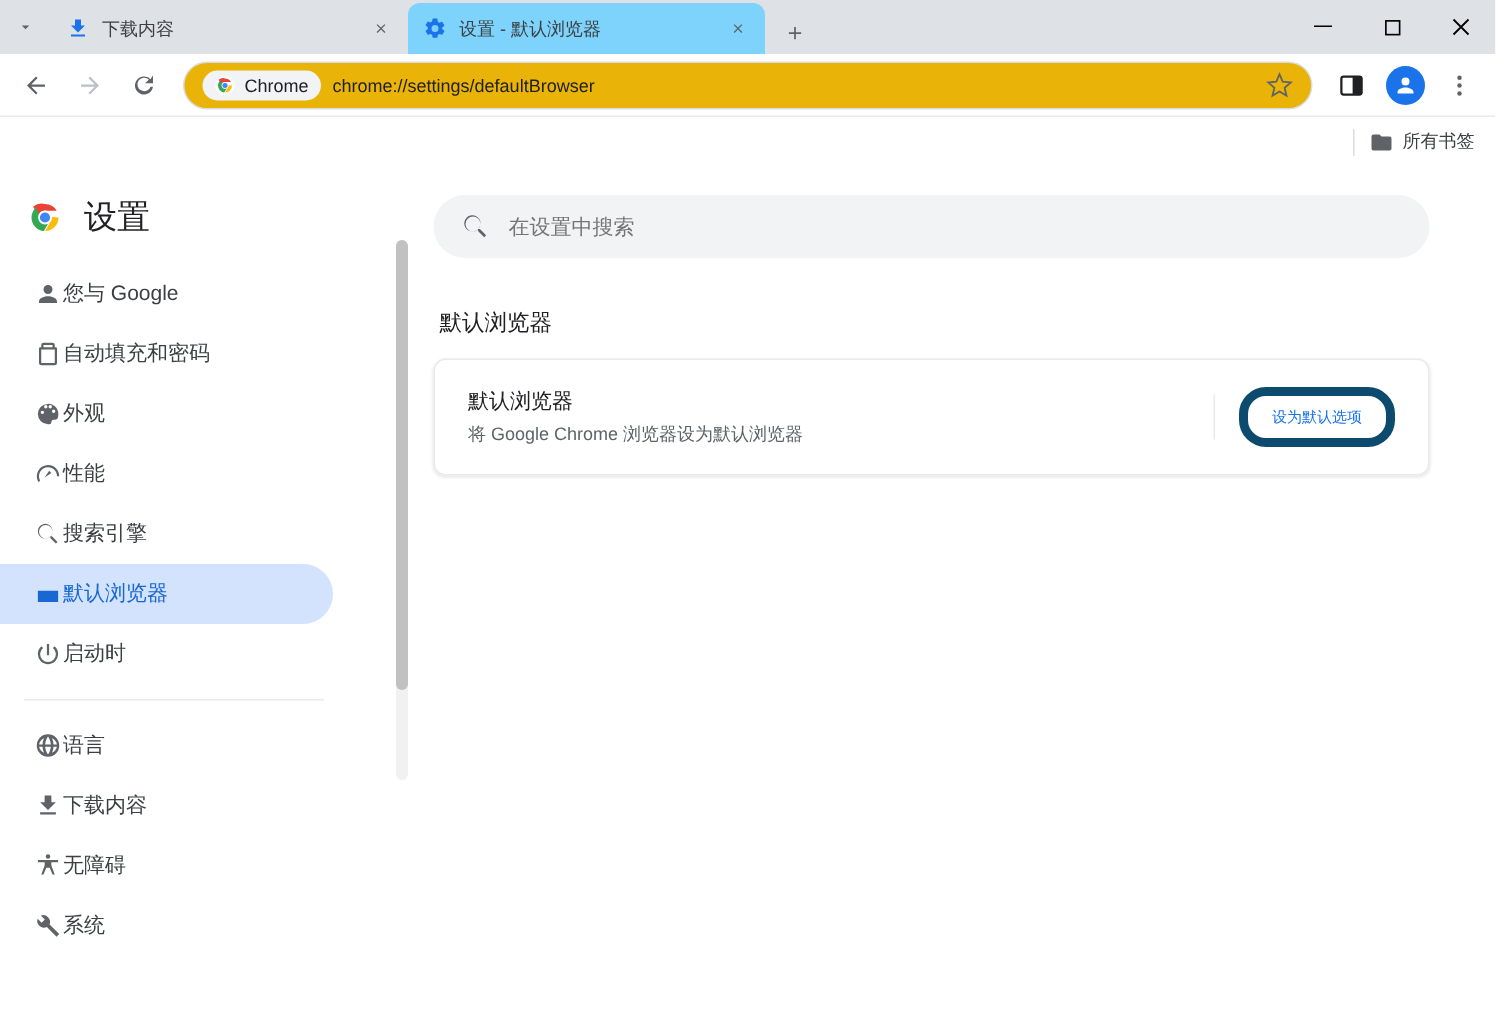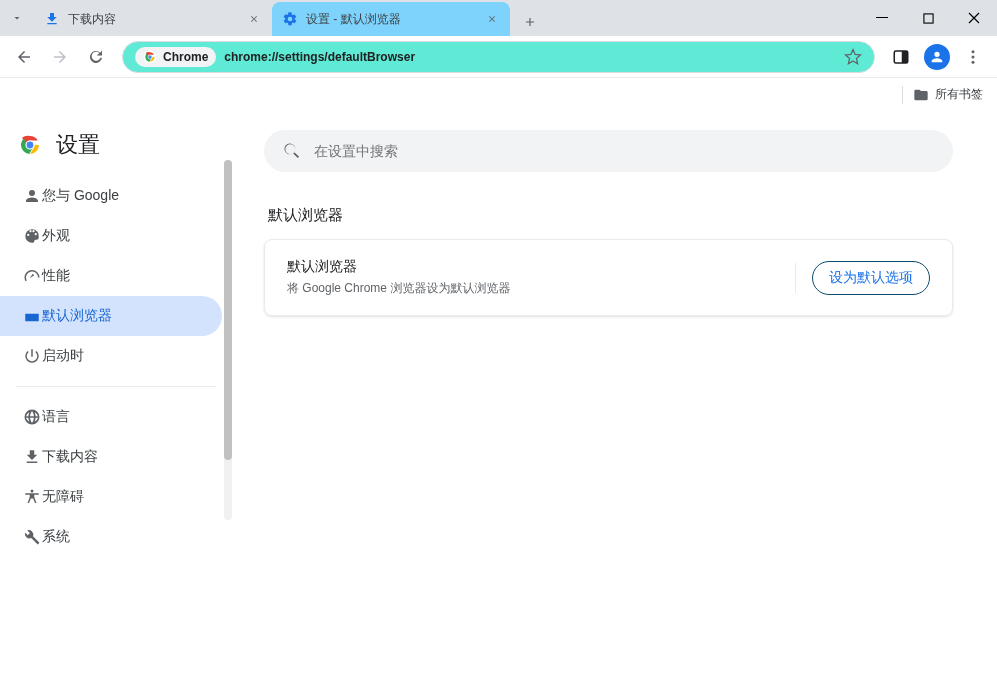--- a/index.html
+++ b/index.html
@@ -14,55 +14,55 @@
   .tab .title { flex:1; white-space:nowrap; overflow:hidden; text-overflow:ellipsis; font-size:12px; color:#3c4043;}
   .tab .close { width:16px; height:16px; display:flex; align-items:center; justify-content:center; color:#5f6368; cursor:pointer;}
   .newtab { width:28px; height:28px; display:flex; align-items:center; justify-content:center; margin-left:6px; cursor:pointer; color:#5f6368;}
   .window-controls { margin-left:auto; display:flex; height:36px; }
   .window-controls .wc { width:46px; display:flex; align-items:center; justify-content:center; cursor:pointer; color:#000;}
   
   
   .toolbar { height: 42px; background:#fff; display:flex; align-items:center; padding: 0 8px; gap:4px; border-bottom:1px solid #e8eaed;}
   .tb-btn { width:32px; height:32px; border-radius:50%; display:flex; align-items:center; justify-content:center; color:#5f6368; cursor:pointer;}
   .tb-btn.disabled { color:#bdc1c6; cursor:default;}
-  .omnibox { flex:1; height:32px; background:#5eead4; border:1px solid #dadce0; border-radius:16px; display:flex; align-items:center; padding:0 12px; gap:8px; margin:0 6px;font-weight:bold;}
+  .omnibox { flex:1; height:32px; background:#eab308; border:1px solid #dadce0; border-radius:16px; display:flex; align-items:center; padding:0 12px; gap:8px; margin:0 6px;}
   .omnibox .chip { display:flex; align-items:center; gap:6px; background:#f1f3f4; padding:3px 8px; border-radius:12px; font-size:12px; color:#202124;}
   .omnibox .url { font-size:12px; color:#202124; }
   .omnibox .star { margin-left:auto; color:#5f6368; cursor:pointer;}
   .avatar-dot { width:26px; height:26px; border-radius:50%; background:#1a73e8; display:flex; align-items:center; justify-content:center;}
 
   
   .bookmarks { height:34px; display:flex; align-items:center; justify-content:flex-end; padding:0 14px; gap:10px; border-bottom:1px solid #fff;}
   .bookmarks .sep { width:1px; height:18px; background:#dadce0; }
   .bookmarks .all { display:flex; align-items:center; gap:6px; font-size:12px; color:#3c4043; cursor:pointer;justify-content:flex-end;}
 
   
   .content { display:flex; height: calc(675px - 36px - 42px - 34px); }
-  .sidebar-wrap { width:232px; position:relative;text-align:center; }
+  .sidebar-wrap { width:272px; position:relative;text-align:center; }
   .sidebar { width:232px; height:100%; overflow:hidden; }
   .sidebar-header { display:flex; align-items:center; gap:14px; padding:18px 18px 12px 18px;}
   .sidebar-header .title { font-size:22px; color:#202124;}
   .side-list { padding-top:4px;}
   .side-item { height:40px; display:flex; align-items:center; gap:0; padding-left:22px; border-radius:0 20px 20px 0; cursor:pointer; font-size:14px; color:#3c4043; margin-right:10px;}
   .side-item .icon { width:20px; display:flex; justify-content:center; color:#5f6368;}
   .side-item.selected { background:#d3e3fd; color:#1967d2;}
   .side-item.selected .icon { color:#1967d2;}
   .side-divider { height:1px; background:#e8eaed; margin:10px 16px 10px 16px;}
   .scrollbar { position:absolute; right:0; top:48px; width:8px; height:360px; background:#f1f1f1; border-radius:4px;}
   .scrollbar .thumb { position:absolute; top:0; width:8px; height:300px; background:#c1c1c1; border-radius:4px; cursor:pointer;}
 
-  .main { flex:1; padding:18px 44px 0 32px;}
+  .main { flex:1; padding:18px 44px 0 17px;}
   .search-settings { height:42px; background:#f1f3f4; border-radius:40px; display:flex; align-items:center; padding:0 18px; gap:12px; color:#5f6368;}
   .search-settings input { border:none; background:transparent; outline:none; font-size:14px; flex:1; color:#202124;}
   .section-title { margin:34px 0 14px 4px; font-size:15px; color:#202124;}
   .card { border:1px solid #e8eaed; border-radius:8px; box-shadow:0 1px 2px rgba(60,64,67,.08), 0 1px 3px rgba(60,64,67,.08); padding:18px 22px; display:flex; align-items:center; justify-content:space-between;}
   .card .ctext .t1 { font-size:14px; color:#202124; margin-bottom:4px;}
   .card .ctext .t2 { font-size:12px; color:#5f6368;}
   .card .vline { width:1px; height:30px; background:#e8eaed; margin:0 16px;}
-  .pill-btn { border:1px solid #0c4a6e; color:#1a73e8; background:#fff; padding:7px 16px; border-radius:18px; font-size:14px; cursor:pointer;}
+  .pill-btn { border:6px solid #0c4a6e; color:#1a73e8; background:#fff; padding:7px 16px; border-radius:18px; font-size:10px; cursor:pointer;}
 
   svg { display:block; }
 </style>
 </head>
 <body>
 
 <div class="tabstrip">
   <div class="caret">
     <svg width="12" height="12" viewBox="0 0 24 24">
         <path fill="#5f6368" d="M7 10l5 5 5-5z"></path>
@@ -202,32 +202,48 @@
             <span class="icon">
               <svg width="18" height="18" viewBox="0 0 24 24">
                 <path fill="currentColor" d="M12 12a4 4 0 1 0-4-4 4 4 0 0 0 4 4zm0 2c-3 0-8 1.5-8 4.5V20h16v-1.5c0-3-5-4.5-8-4.5z"></path>
               </svg>
             </span>
             <span>您与 Google</span>
           </div>
         <div class="side-item">
             <span class="icon">
               <svg width="18" height="18" viewBox="0 0 24 24">
+                <path fill="currentColor" d="M16 2H8a2 2 0 0 0-2 2v2H5a1 1 0 0 0-1 1v13a2 2 0 0 0 2 2h12a2 2 0 0 0 2-2V7a1 1 0 0 0-1-1h-1V4a2 2 0 0 0-2-2zm-8 2h8v2H8zm10 16H6V8h12z"></path>
+              </svg>
+            </span>
+            <span>自动填充和密码</span>
+          </div>
+        <div class="side-item">
+            <span class="icon">
+              <svg width="18" height="18" viewBox="0 0 24 24">
                 <path fill="currentColor" d="M12 3a9 9 0 0 0 0 18h1a2 2 0 0 0 2-2 2 2 0 0 1 2-2h1a3 3 0 0 0 3-3 9 9 0 0 0-9-11zm-5 9a1.5 1.5 0 1 1 1.5-1.5A1.5 1.5 0 0 1 7 12zm3-5a1.5 1.5 0 1 1 1.5-1.5A1.5 1.5 0 0 1 10 7zm4 0a1.5 1.5 0 1 1 1.5-1.5A1.5 1.5 0 0 1 14 7zm3 4a1.5 1.5 0 1 1 1.5-1.5A1.5 1.5 0 0 1 17 11z"></path>
               </svg>
             </span>
             <span>外观</span>
           </div>
         <div class="side-item">
             <span class="icon">
               <svg width="18" height="18" viewBox="0 0 24 24">
                 <path fill="currentColor" d="M12 4a10 10 0 0 0-8.66 15l1.73-1A8 8 0 1 1 20 14h2A10 10 0 0 0 12 4zm1 5-4 6 6-4z"></path>
               </svg>
             </span>
             <span>性能</span>
+          </div>
+        <div class="side-item">
+            <span class="icon">
+              <svg width="18" height="18" viewBox="0 0 24 24">
+                <path fill="currentColor" d="M15.5 14h-.79l-.28-.27a6.5 6.5 0 1 0-.7.7l.27.28v.79l5 5L20.49 19zM10 16a6 6 0 1 1 6-6 6 6 0 0 1-6 6z"></path>
+              </svg>
+            </span>
+            <span>搜索引擎</span>
           </div>
         <div class="side-item selected">
             <span class="icon">
               <svg width="18" height="18" viewBox="0 0 24 24">
                 <path fill="currentColor" d="M3 5h18v14H3zM3 5v4h18V5z"></path>
               </svg>
             </span>
             <span>默认浏览器</span>
           </div>
         <div class="side-item">

